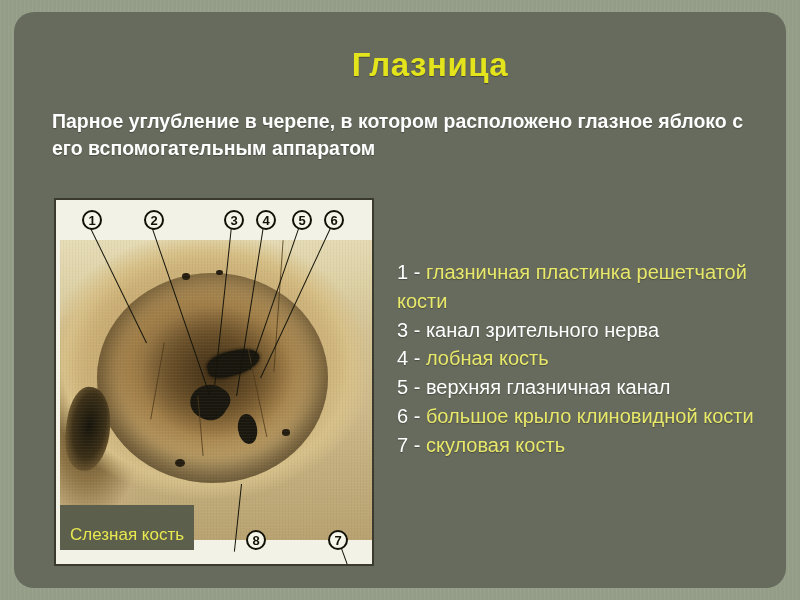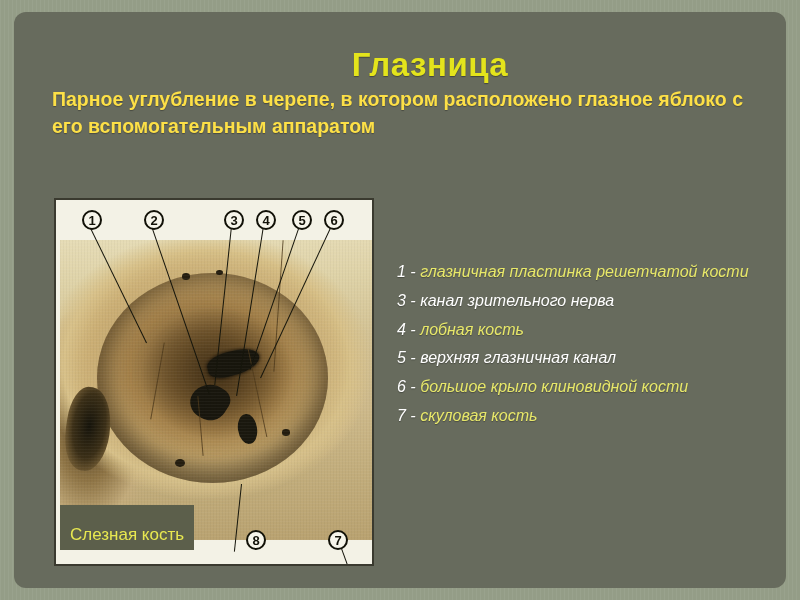--- a/index.html
+++ b/index.html
@@ -38,21 +38,21 @@
   }
 
   
   .panel {
     position: absolute;
     left: 14px;
     top: 12px;
     width: 772px;
     height: 576px;
     background: #676b5d;
-    border-radius: 12px;
+    border-radius: 20px;
     box-sizing: border-box;
     overflow: hidden;
   }
 
   
   .title {
     position: absolute;
     left: 0;
     top: 34px;
     width: 100%;
@@ -63,23 +63,23 @@
     letter-spacing: 0.5px;
     padding-left: 60px;
     box-sizing: border-box;
     text-shadow: 0 1px 1px rgba(0,0,0,0.35);
   }
 
   
   .subtitle {
     position: absolute;
     left: 38px;
-    top: 74px;
+    top: 96px;
     width: 726px;
-    color: #fde047;
+    color: #ffffff;
     font-size: 19.5px;
     font-weight: bold;
     line-height: 27px;
     text-shadow: 0 1px 1px rgba(0,0,0,0.3);
   }
 
   
   .figure {
     position: absolute;
     left: 40px;
@@ -232,26 +232,25 @@
     font-size: 20px;
     text-shadow: 0 1px 1px rgba(0,0,0,0.3);
   }
   .bone-list {
     position: absolute;
     left: 383px;
     top: 246px;
     width: 382px;
   }
   .bone-list .row {
-    font-size: 16px;
+    font-size: 20px;
     line-height: 28.8px;
     color: #ffffff;
     text-shadow: 0 1px 1px rgba(0,0,0,0.3);
     white-space: normal;
-    font-style: italic;
   }
   .bone-list .num { color: #ffffff; }
   .bone-list .dash { color: #ffffff; }
   .bone-list .txt.hl { color: #e8e86a; }
   .bone-list .txt.plain { color: #ffffff; }
 </style>
 </head>
 <body>
 
 <div class="slide">

